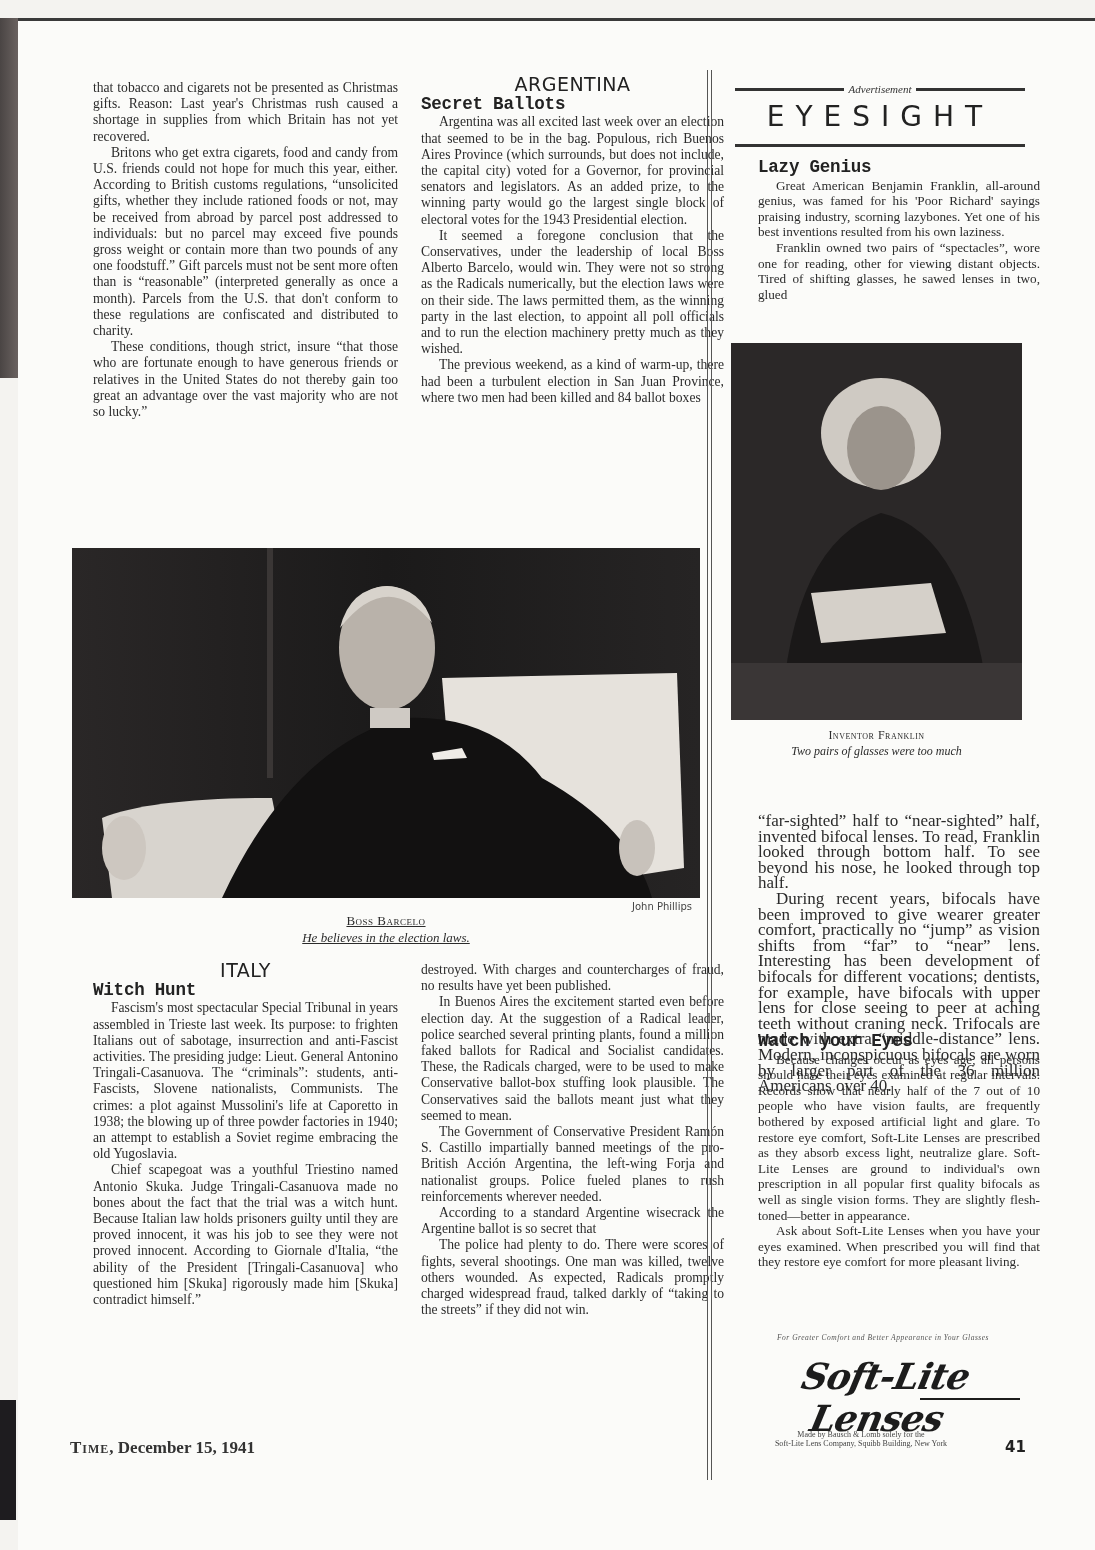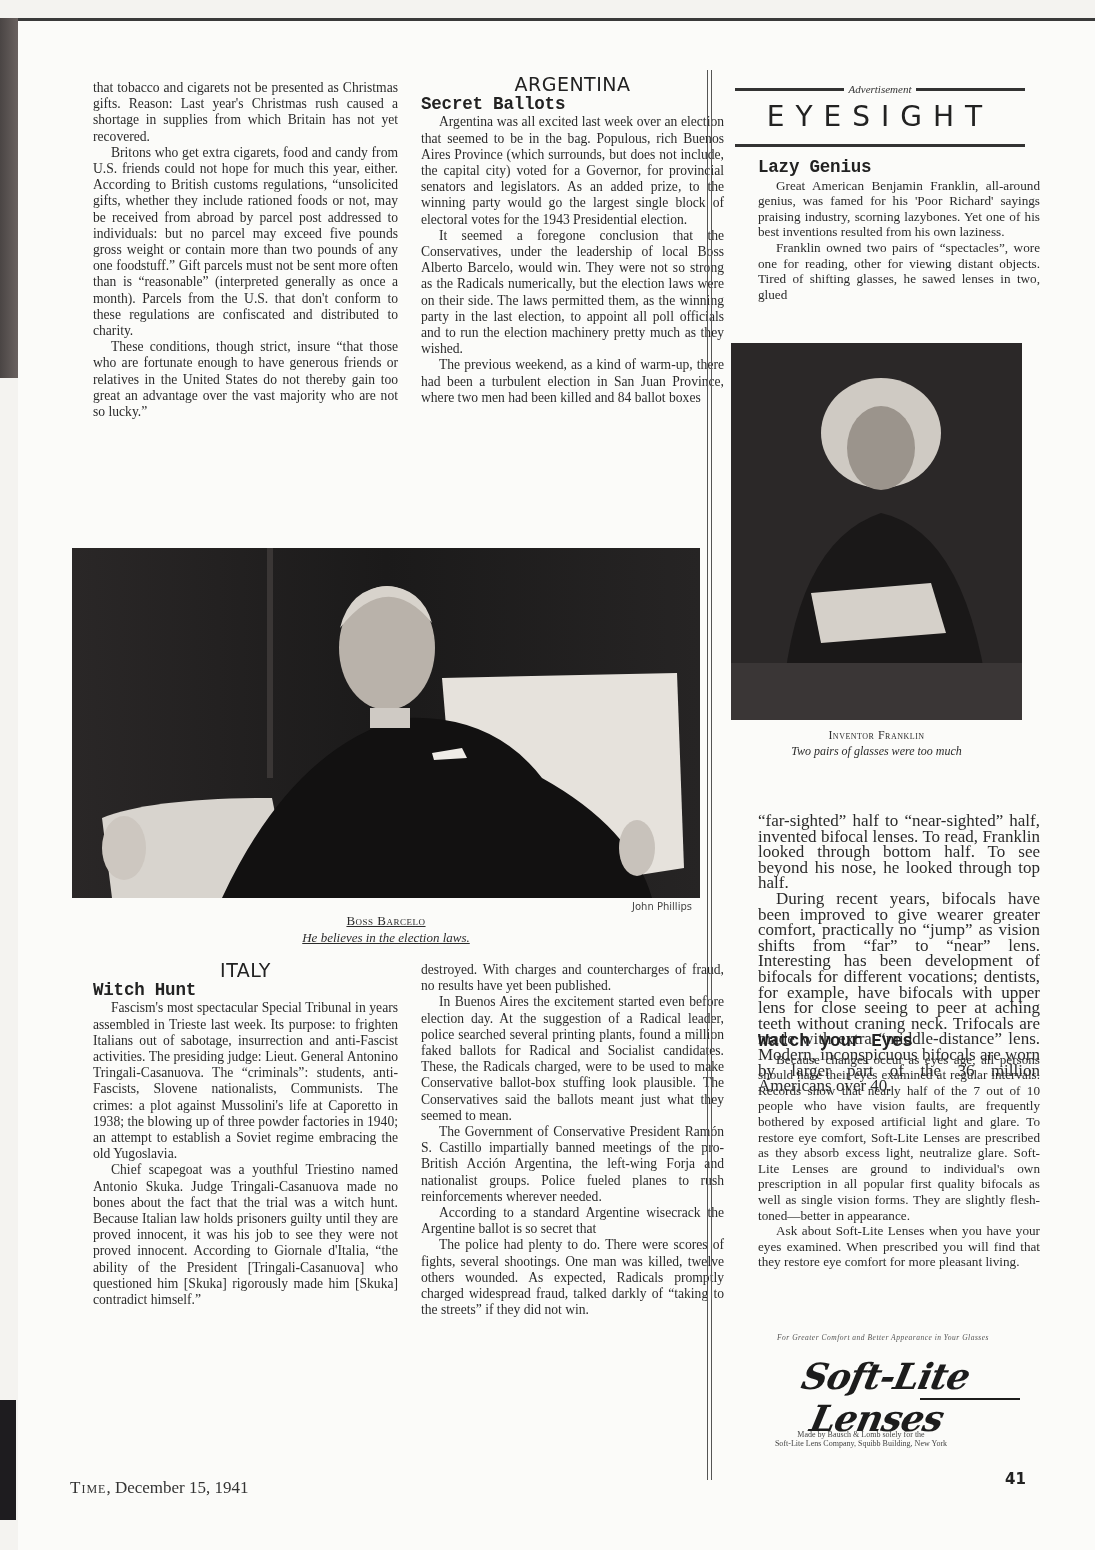--- a/index.html
+++ b/index.html
@@ -20,23 +20,23 @@
   .vrule { position:absolute; top:70px; width:1px; height:1410px; background:#555; }
   .ad-label-row { position:absolute; left:735px; top:82px; width:290px; height:14px; display:flex; align-items:center; }
   .ad-label-row .bar { flex:1; height:3px; background:#333; }
   .ad-label-row .lbl { font-style:italic; font-size:11px; padding:0 5px; color:#333; }
   .ad-title { position:absolute; left:735px; top:100px; width:290px; text-align:center; font-family:"DejaVu Sans", sans-serif; font-size:28px; letter-spacing:11px; color:#222; }
   .ad-rule { position:absolute; left:735px; top:144px; width:290px; height:3px; background:#333; }
   .tagline { position:absolute; left:735px; top:1333px; width:296px; text-align:center; font-style:italic; font-size:7.5px; letter-spacing:0.5px; color:#555; }
   .logo { position:absolute; left:745px; top:1355px; width:280px; height:50px; font-family:"DejaVu Serif", serif; font-style:italic; font-weight:bold; font-size:36px; color:#1c1c1c; text-align:center; transform:skewX(-12deg); letter-spacing:-1px; }
   .logo-under { position:absolute; left:920px; top:1398px; width:100px; height:2px; background:#1c1c1c; }
   .maker { position:absolute; left:713px; top:1430px; width:296px; text-align:center; font-size:8px; line-height:9px; color:#444; }
-  .footer-left { position:absolute; left:70px; top:1478px; font-size:17px; color:#333; }
+  .footer-left { position:absolute; left:70px; top:1438px; font-size:17px; color:#333;font-weight:bold; }
   .footer-left .sc { font-variant:small-caps; letter-spacing:1px; }
-  .page-num { position:absolute; left:1005px; top:1438px; font-family:"DejaVu Sans", sans-serif; font-size:15px; font-weight:bold; color:#222;margin-top:32px; }
+  .page-num { position:absolute; left:1005px; top:1438px; font-family:"DejaVu Sans", sans-serif; font-size:15px; font-weight:bold; color:#222; }
 </style>
 </head>
 <body>
 
 <div class="spine-top"></div>
 <div class="spine-bot"></div>
 <div class="page"></div>
 
 <div class="col" style="left:70px; top:80px; width:305px;">
   <p class="noind">that tobacco and cigarets not be presented as Christmas gifts. Reason: Last year's Christmas rush caused a shortage in supplies from which Britain has not yet recovered.</p>

